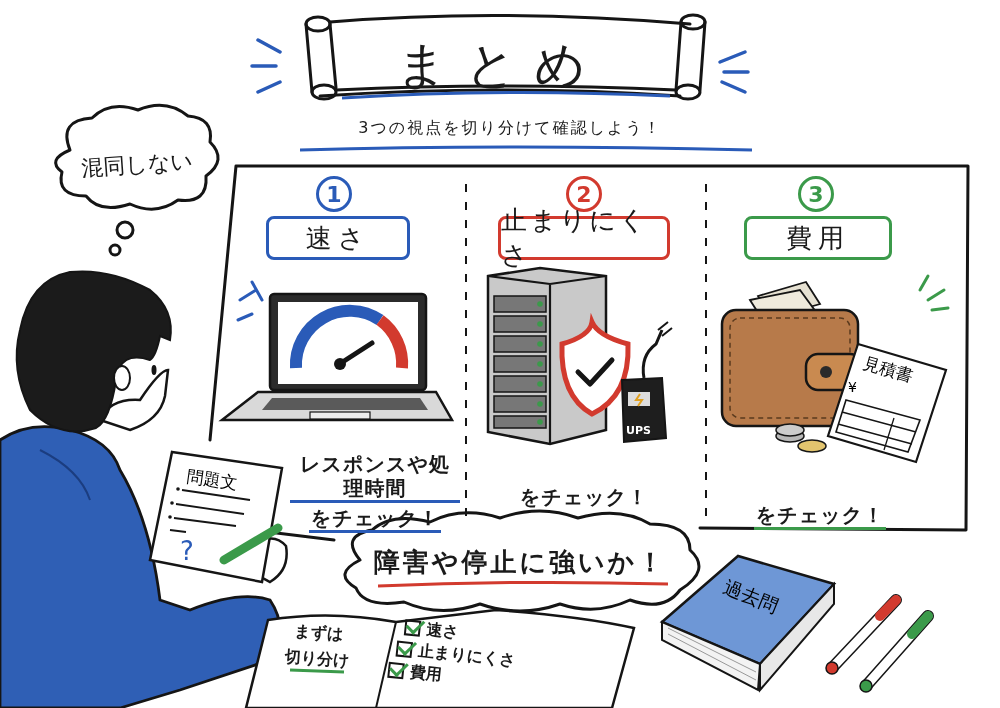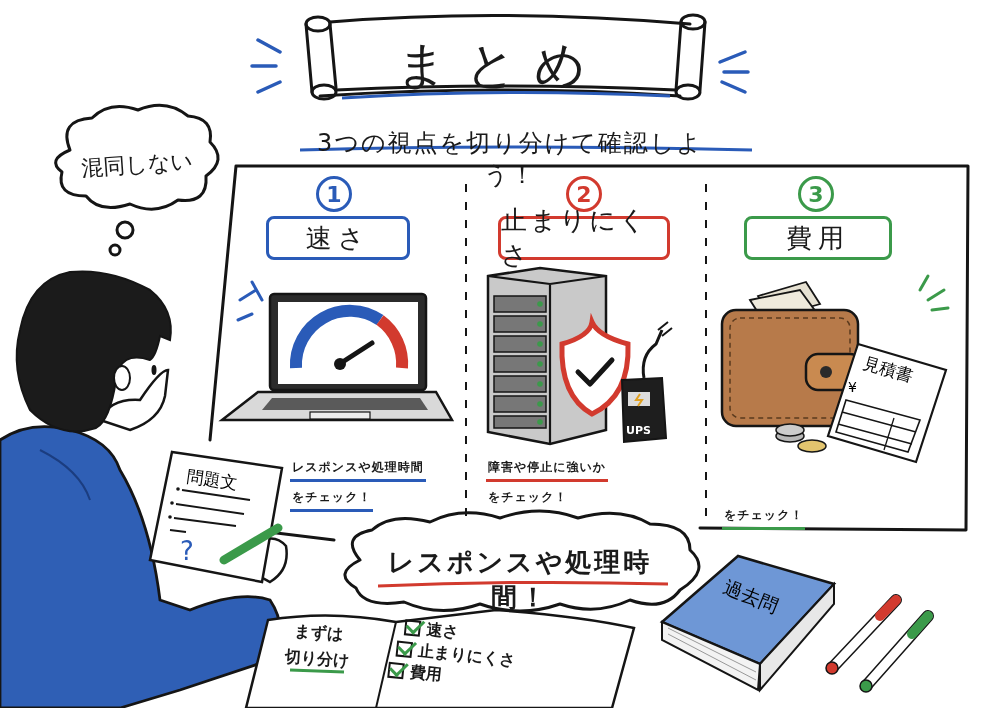--- a/index.html
+++ b/index.html
@@ -4,29 +4,29 @@
 <style>
   * { box-sizing: border-box; margin: 0; padding: 0; }
   html, body { width: 1000px; height: 708px; background: #ffffff; overflow: hidden; }
   body { position: relative; font-family: "DejaVu Sans", sans-serif; color: #1a1a1a; }
   .abs { position: absolute; }
   svg { display: block; }
   .ink { stroke: #151515; fill: none; stroke-width: 3; stroke-linecap: round; stroke-linejoin: round; }
 
   
   #title-text { left: 380px; top: 32px; width: 240px; text-align: center; font-size: 50px; letter-spacing: 18px; font-weight: normal; }
-  #subtitle-text { left: 300px; top: 118px; width: 420px; text-align: center; font-size: 24px; letter-spacing: 2px; margin-top: 9px; }
+  #subtitle-text { left: 300px; top: 118px; width: 420px; text-align: center; font-size: 16px; letter-spacing: 2px; }
 
   
   #thought-text { left: 62px; top: 150px; width: 150px; text-align: center; font-size: 22px; transform: rotate(-4deg); }
 
   
   .num-circle { width: 36px; height: 36px; border-radius: 50%; border: 3px solid; display: flex; align-items: center; justify-content: center; font-size: 22px; font-weight: bold; background: #fff; }
   .label-box { height: 44px; border: 3.5px solid; border-radius: 8px; display: flex; align-items: center; justify-content: center; font-size: 26px; letter-spacing: 6px; background: #fff; }
-  .caption { font-size: 12px; line-height: 30px; text-align: left; font-weight: bold; letter-spacing: 1px; }
+  .caption { font-size: 20px; line-height: 30px; text-align: center; font-weight: bold; letter-spacing: 1px; }
   .caption span { display: inline-block; border-bottom: 3px solid; padding: 0 2px; line-height: 24px; }
 
   #cloud-text { left: 370px; top: 545px; width: 300px; text-align: center; font-size: 26px; letter-spacing: 3px; font-weight: bold; }
 
   .note-left { font-size: 16px; font-weight: bold; text-align: center; line-height: 26px; }
   .check-item { display: flex; align-items: center; gap: 6px; font-size: 16px; font-weight: bold; height: 22px; }
   .checkbox { width: 16px; height: 16px; border: 2.5px solid #151515; position: relative; }
   .checkbox::after { content: ""; position: absolute; left: 3px; top: -6px; width: 8px; height: 14px; border-right: 3.5px solid #3b9a4a; border-bottom: 3.5px solid #3b9a4a; transform: rotate(40deg); }
 </style>
 </head>
@@ -207,34 +207,34 @@
 <div class="abs caption" style="left:290px;top:452px;width:170px;">
   <span style="border-color:#2a5bb8;">レスポンスや処理時間</span><br>
   <span style="border-color:#2a5bb8;">をチェック！</span>
 </div>
 
 <div class="abs" style="left:566px;top:176px;">
   <div class="num-circle" style="border-color:#d23a2e;color:#d23a2e;">2</div>
 </div>
 <div class="abs label-box" style="left:498px;top:216px;width:172px;border-color:#d23a2e;letter-spacing:3px;">止まりにくさ</div>
 <div class="abs caption" style="left:486px;top:452px;width:196px;">
-  <span style="border-color:#d23a2e;">障害や停止に強いか</span><br>
+  <br>
   <span style="border-color:transparent;">をチェック！</span>
 </div>
 
 <div class="abs" style="left:798px;top:176px;">
   <div class="num-circle" style="border-color:#3b9a4a;color:#3b9a4a;">3</div>
 </div>
 <div class="abs label-box" style="left:744px;top:216px;width:148px;border-color:#3b9a4a;">費用</div>
 <div class="abs caption" style="left:722px;top:470px;width:196px;">
   <br>
   <span style="border-color:#3b9a4a;">をチェック！</span>
 </div>
 
-<div id="cloud-text" class="abs">レスポンスや処理時間！</div>
+<div id="cloud-text" class="abs">障害や停止に強いか！</div>
 
 <div class="abs note-left" style="left:282px;top:620px;width:72px;transform:rotate(4deg);">
   <div>まずは</div>
   <div>切り分け</div>
 </div>
 <div class="abs" style="left:402px;top:622px;transform:rotate(6deg);">
   <div class="check-item">
     <span class="checkbox"></span>
     <span>速さ</span>
   </div>

